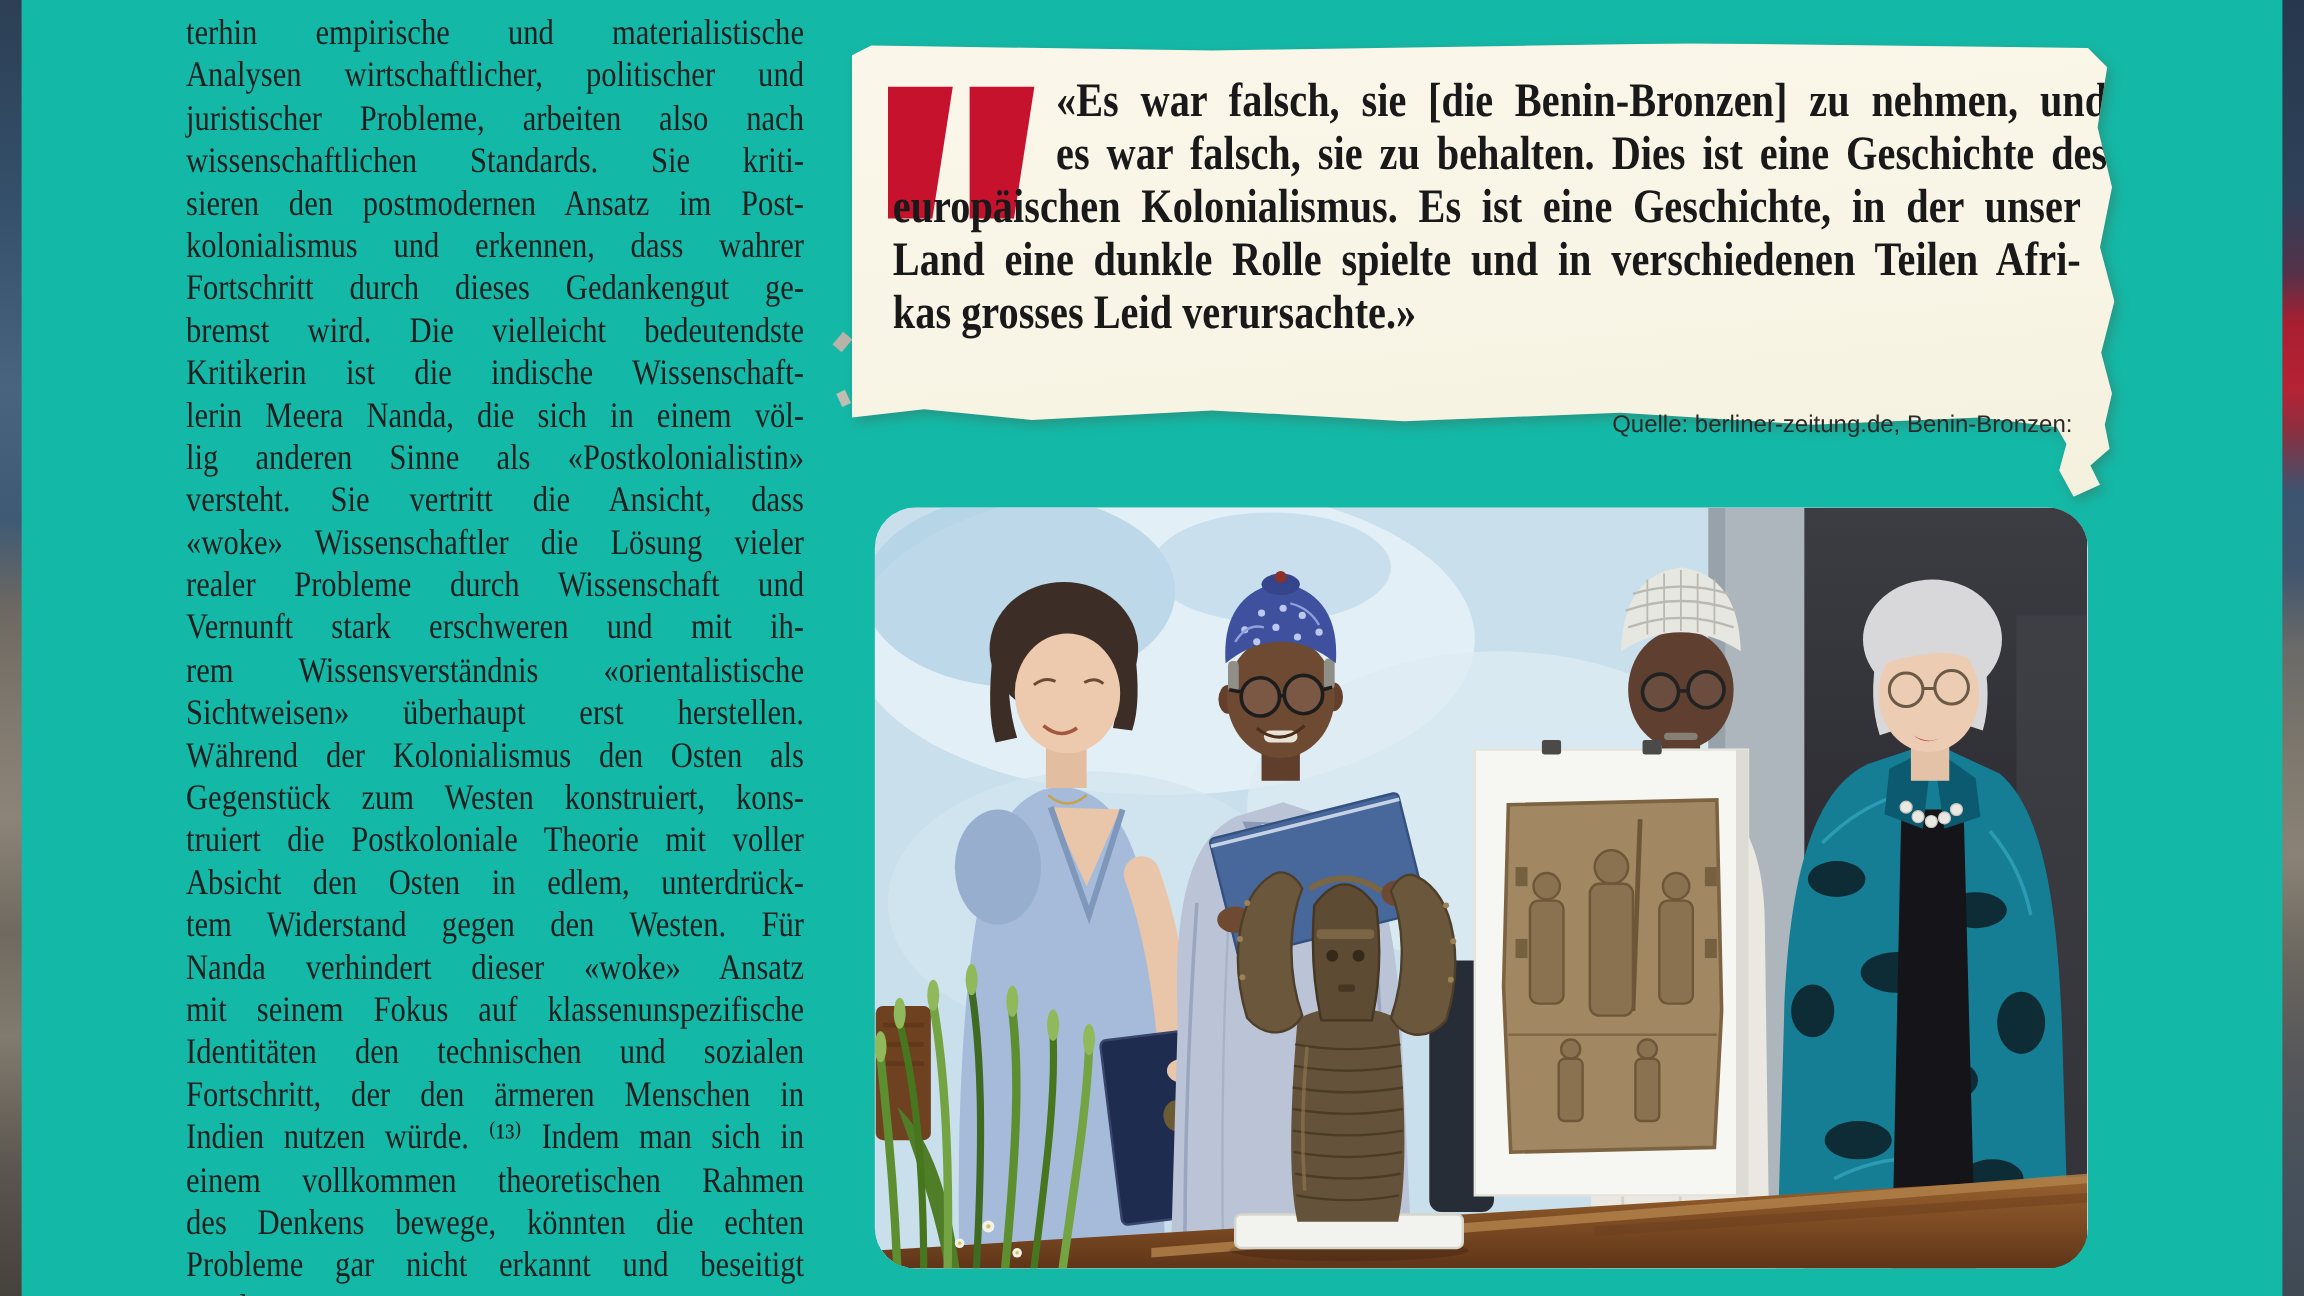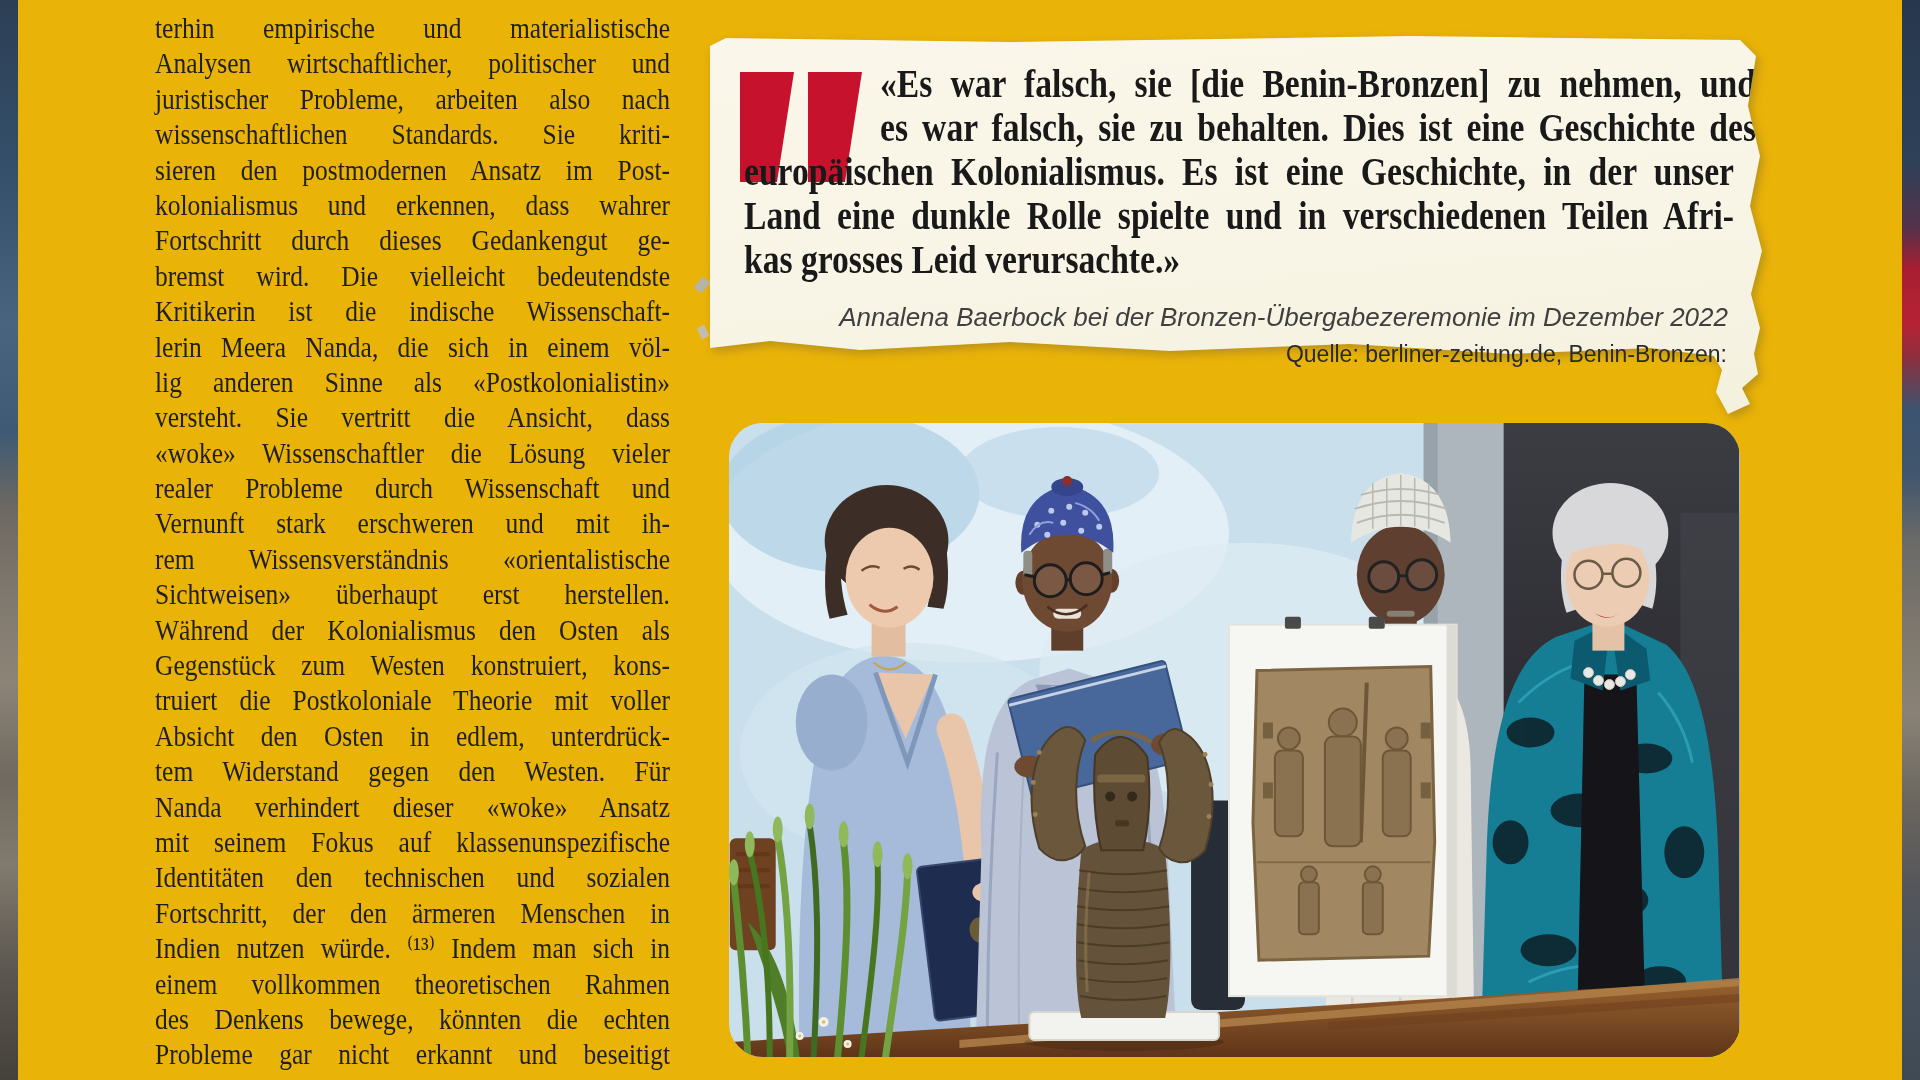--- a/index.html
+++ b/index.html
@@ -1,18 +1,18 @@
 <!DOCTYPE html>
 <html><head>
 <meta charset="utf-8">
 <style>
   html,body { margin:0; padding:0; background:#ffffff; }
   .page {
     position:relative; width:1920px; height:1080px;
-    background:#eab308; overflow:hidden;
+    background:#14b8a6; overflow:hidden;
     font-family:"Liberation Serif","DejaVu Serif",serif;
   }
   
   .edge { position:absolute; top:0; height:1080px; }
   .edge-left {
     left:0; width:18px;
     background:linear-gradient(180deg,#2c3f55 0%,#35506b 16%,#49647e 30%,#3e5a74 40%,
       #6d6861 47%,#7f786e 55%,#8d8478 63%,#6f695f 72%,#817a6e 80%,#5b564f 90%,#45413b 100%);
   }
   .edge-right {
@@ -53,21 +53,21 @@
   }
   .q-line.i0,.q-line.i1 { margin-left:136px; }
   .attribution {
     position:absolute; left:28px; top:266px; width:990px; text-align:right;
     font-family:"Liberation Sans","DejaVu Sans",sans-serif;
     font-style:italic; font-size:26px; color:#3f3f3f;
   }
   .source {
     position:absolute; left:710px; top:340px; width:1017px; text-align:right;
     font-family:"Liberation Sans","DejaVu Sans",sans-serif;
-    font-size:23px; line-height:28px; color:#2a2a2a;
+    font-size:20px; line-height:28px; color:#2a2a2a;
   }
   .tear-bit { position:absolute; background:#b8b3a8; }
   .tear-1 { left:697px; top:278px; width:10px; height:14px; transform:rotate(40deg); }
   .tear-2 { left:699px; top:326px; width:8px; height:12px; transform:rotate(-25deg); background:#c2bdb2; }
   
   .photo {
     position:absolute; left:729px; top:423px; width:1011px; height:634px;
     border-radius:34px; overflow:hidden; background:#cbdfec;
   }
   .photo svg { display:block; }
@@ -122,21 +122,20 @@
         <polygon points="68,0 122,0 105,110 68,110" fill="#c6122d"></polygon>
       </svg>
       <div class="quote-text">
 
       <div class="q-line i0"><span style="word-spacing: 11.6403px;">«Es war falsch, sie [die Benin-Bronzen] zu nehmen, und</span></div>
           <div class="q-line i1"><span style="word-spacing: 6.81228px;">es war falsch, sie zu behalten. Dies ist eine Geschichte des</span></div>
           <div class="q-line i2"><span style="word-spacing: 10.5499px;">europäischen Kolonialismus. Es ist eine Geschichte, in der unser</span></div>
           <div class="q-line i3"><span style="word-spacing: 9.57738px;">Land eine dunkle Rolle spielte und in verschiedenen Teilen Afri-</span></div>
           <div class="q-line i4"><span>kas grosses Leid verursachte.»</span></div>
         </div>
-      <div class="attribution">Annalena Baerbock bei der Bronzen-Übergabezeremonie im Dezember 2022</div>
     </div>
   </div>
   <div class="tear-bit tear-1"></div>
   <div class="tear-bit tear-2"></div>
 
   <div class="source">
     <div>Quelle: berliner-zeitung.de, Benin-Bronzen:</div>
   </div>
 
   <div class="photo">

